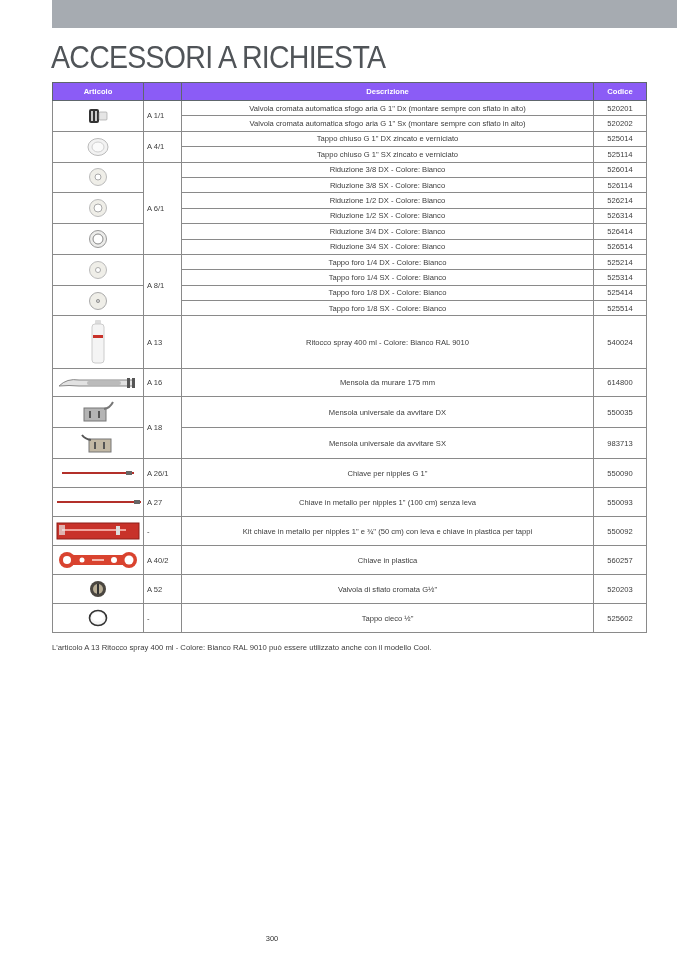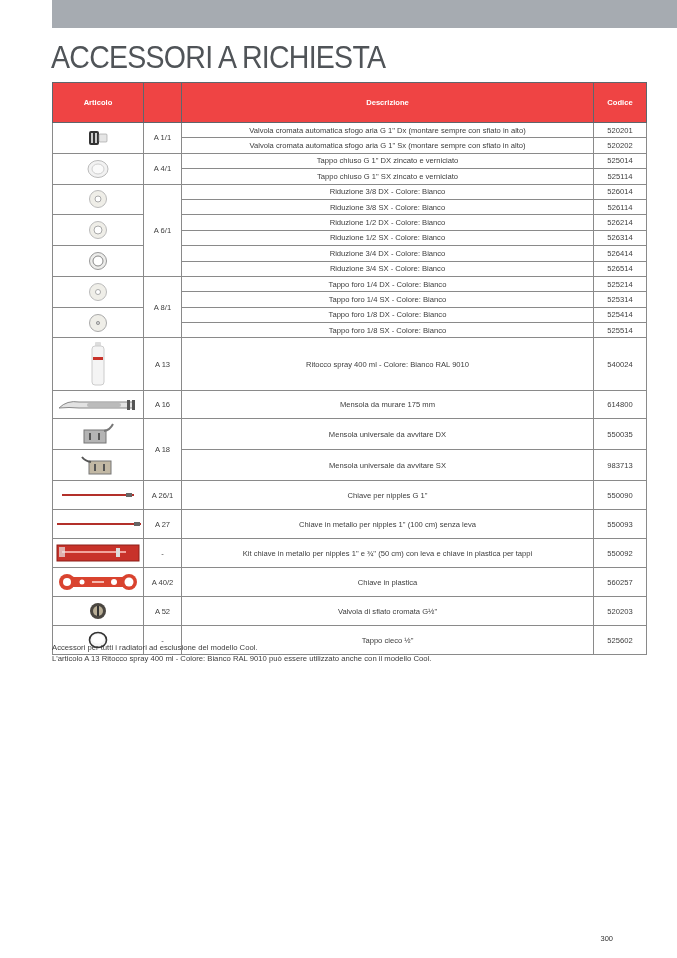--- a/index.html
+++ b/index.html
@@ -3,29 +3,29 @@
 <meta charset="utf-8">
 <style>
   html, body { margin:0; padding:0; background:#ffffff; }
   body { width:677px; height:958px; position:relative; overflow:hidden;
          font-family:"Liberation Sans", sans-serif; color:#3a3a3a; }
   .topbar { position:absolute; left:52px; top:0; width:625px; height:28px; background:#a6abb1; }
   .title { position:absolute; left:51px; top:40px; font-size:31px; letter-spacing:-0.8px;
            color:#505458; font-family:"Liberation Sans", sans-serif; transform:scaleX(0.92); transform-origin:left top; }
   table.acc { position:absolute; left:52px; top:82px; width:594px; border-collapse:collapse;
               font-size:7.6px; table-layout:fixed; }
-  table.acc th { background:#ef4444; color:#ffffff; font-weight:bold; height:17px; font-size:7.6px;
-                 border:1px solid #5e666c; padding:11px; }
+  table.acc th { background:#8b5cf6; color:#ffffff; font-weight:bold; height:17px; font-size:7.6px;
+                 border:1px solid #5e666c; padding:0; }
   table.acc td { border:1px solid #8a8a8a; padding:0 3px; height:14.4px; color:#3c3c3c; white-space:nowrap; overflow:hidden; }
   td.img { text-align:center; padding:0; }
-  td.art { text-align:center; }
+  td.art { text-align:left; }
   td.code { text-align:center; border-left:2px solid #a0a0a0; }
   td.desc { text-align:center; }
   .notes { position:absolute; left:52px; top:642px; font-size:7.7px; line-height:11px; color:#3c3c3c; }
-  .pagenum { position:absolute; left:0; width:613px; top:934px; text-align:right; font-size:7.5px; color:#333; }
+  .pagenum { position:absolute; left:0; width:544px; top:934px; text-align:center; font-size:7.5px; color:#333; }
   svg { display:block; margin:0 auto; }
 </style>
 </head>
 <body>
 
 <div class="topbar"></div>
 <div class="title">ACCESSORI A RICHIESTA</div>
 
 <table class="acc">
   <colgroup>
@@ -316,17 +316,16 @@
         </span>
       </td>
       <td class="art">-</td>
       <td class="desc">Tappo cieco ½"</td>
       <td class="code">525602</td>
     </tr>
   </tbody>
 </table>
 
 <div class="notes">
-  <div>Accessori per tutti i radiatori ad esclusione del modello Cool.</div>
   <div>L'articolo A 13 Ritocco spray 400 ml - Colore: Bianco RAL 9010 può essere utilizzato anche con il modello Cool.</div>
 </div>
 
 <div class="pagenum">300</div>
 
 </body></html>

